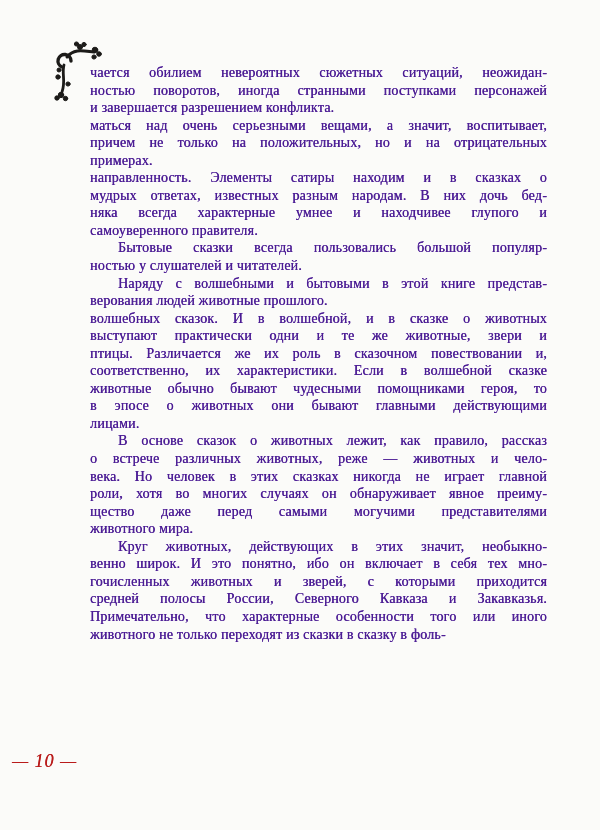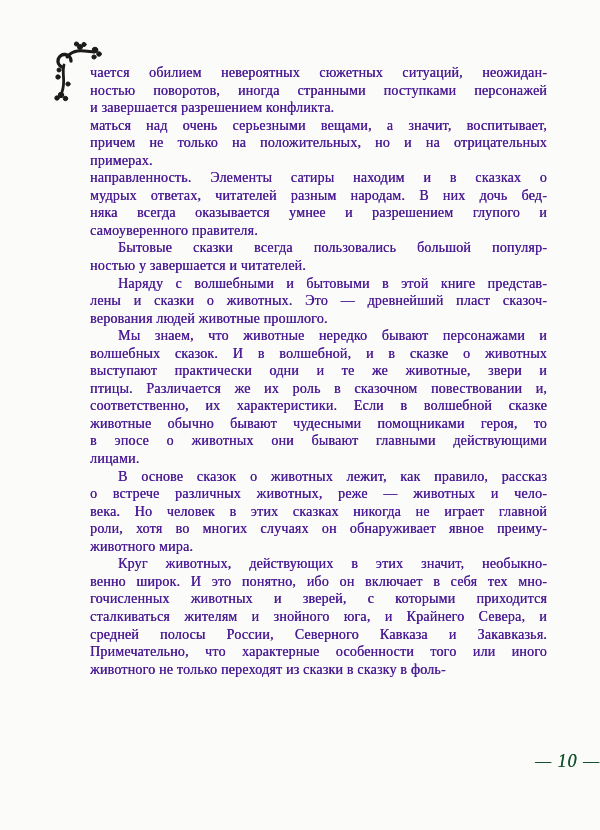--- a/index.html
+++ b/index.html
@@ -31,27 +31,27 @@
     letter-spacing: 0.2px;
     text-shadow: 0.3px 0 0 currentColor;
     text-align: justify;
     text-align-last: justify;
     white-space: normal;
   }
   .line.indent { text-indent: 28px; }
   .line.last { text-align-last: left; }
   .page-number {
     position: absolute;
-    left: 4px;
+    left: 12px;
     right: 0;
     top: 751px;
-    text-align: right;
+    text-align: left;
     font-style: italic;
     font-size: 18px;
-    color: #14532d;
+    color: #b91c1c;
     letter-spacing: 1px;
     text-shadow: 0.3px 0 0 currentColor;
   }
 </style>
 </head>
 <body>
 
 <div class="page">
 
   <span class="ornament">
@@ -77,45 +77,43 @@
   </span>
 
   <div class="text-block">
       <div class="line">чается обилием невероятных сюжетных ситуаций, неожидан-</div>
       <div class="line">ностью поворотов, иногда странными поступками персонажей</div>
       <div class="line last">и завершается разрешением конфликта.</div>
       <div class="line">маться над очень серьезными вещами, а значит, воспитывает,</div>
       <div class="line">причем не только на положительных, но и на отрицательных</div>
       <div class="line last">примерах.</div>
       <div class="line">направленность. Элементы сатиры находим и в сказках о</div>
-      <div class="line">мудрых ответах, читателей разным народам. В них дочь бед-</div>
-      <div class="line">няка всегда оказывается умнее и разрешением глупого и</div>
+      <div class="line">мудрых ответах, известных разным народам. В них дочь бед-</div>
+      <div class="line">няка всегда характерные умнее и находчивее глупого и</div>
       <div class="line last">самоуверенного правителя.</div>
       <div class="line indent">Бытовые сказки всегда пользовались большой популяр-</div>
-      <div class="line last">ностью у завершается и читателей.</div>
+      <div class="line last">ностью у слушателей и читателей.</div>
       <div class="line indent">Наряду с волшебными и бытовыми в этой книге представ-</div>
-      <div class="line">лены и сказки о животных. Это — древнейший пласт сказоч-</div>
       <div class="line last">верования людей животные прошлого.</div>
-      <div class="line indent">Мы знаем, что животные нередко бывают персонажами и</div>
       <div class="line">волшебных сказок. И в волшебной, и в сказке о животных</div>
       <div class="line">выступают практически одни и те же животные, звери и</div>
       <div class="line">птицы. Различается же их роль в сказочном повествовании и,</div>
       <div class="line">соответственно, их характеристики. Если в волшебной сказке</div>
       <div class="line">животные обычно бывают чудесными помощниками героя, то</div>
       <div class="line">в эпосе о животных они бывают главными действующими</div>
       <div class="line last">лицами.</div>
       <div class="line indent">В основе сказок о животных лежит, как правило, рассказ</div>
       <div class="line">о встрече различных животных, реже — животных и чело-</div>
       <div class="line">века. Но человек в этих сказках никогда не играет главной</div>
       <div class="line">роли, хотя во многих случаях он обнаруживает явное преиму-</div>
+      <div class="line">щество даже перед самыми могучими представителями</div>
       <div class="line last">животного мира.</div>
       <div class="line indent">Круг животных, действующих в этих значит, необыкно-</div>
       <div class="line">венно широк. И это понятно, ибо он включает в себя тех мно-</div>
       <div class="line">гочисленных животных и зверей, с которыми приходится</div>
-      <div class="line">сталкиваться жителям и знойного юга, и Крайнего Севера, и</div>
       <div class="line">средней полосы России, Северного Кавказа и Закавказья.</div>
       <div class="line">Примечательно, что характерные особенности того или иного</div>
       <div class="line last">животного не только переходят из сказки в сказку в фоль-</div>
     </div>
 
   <div class="page-number">— 10 —</div>
 
 </div>
 
 </body></html>

